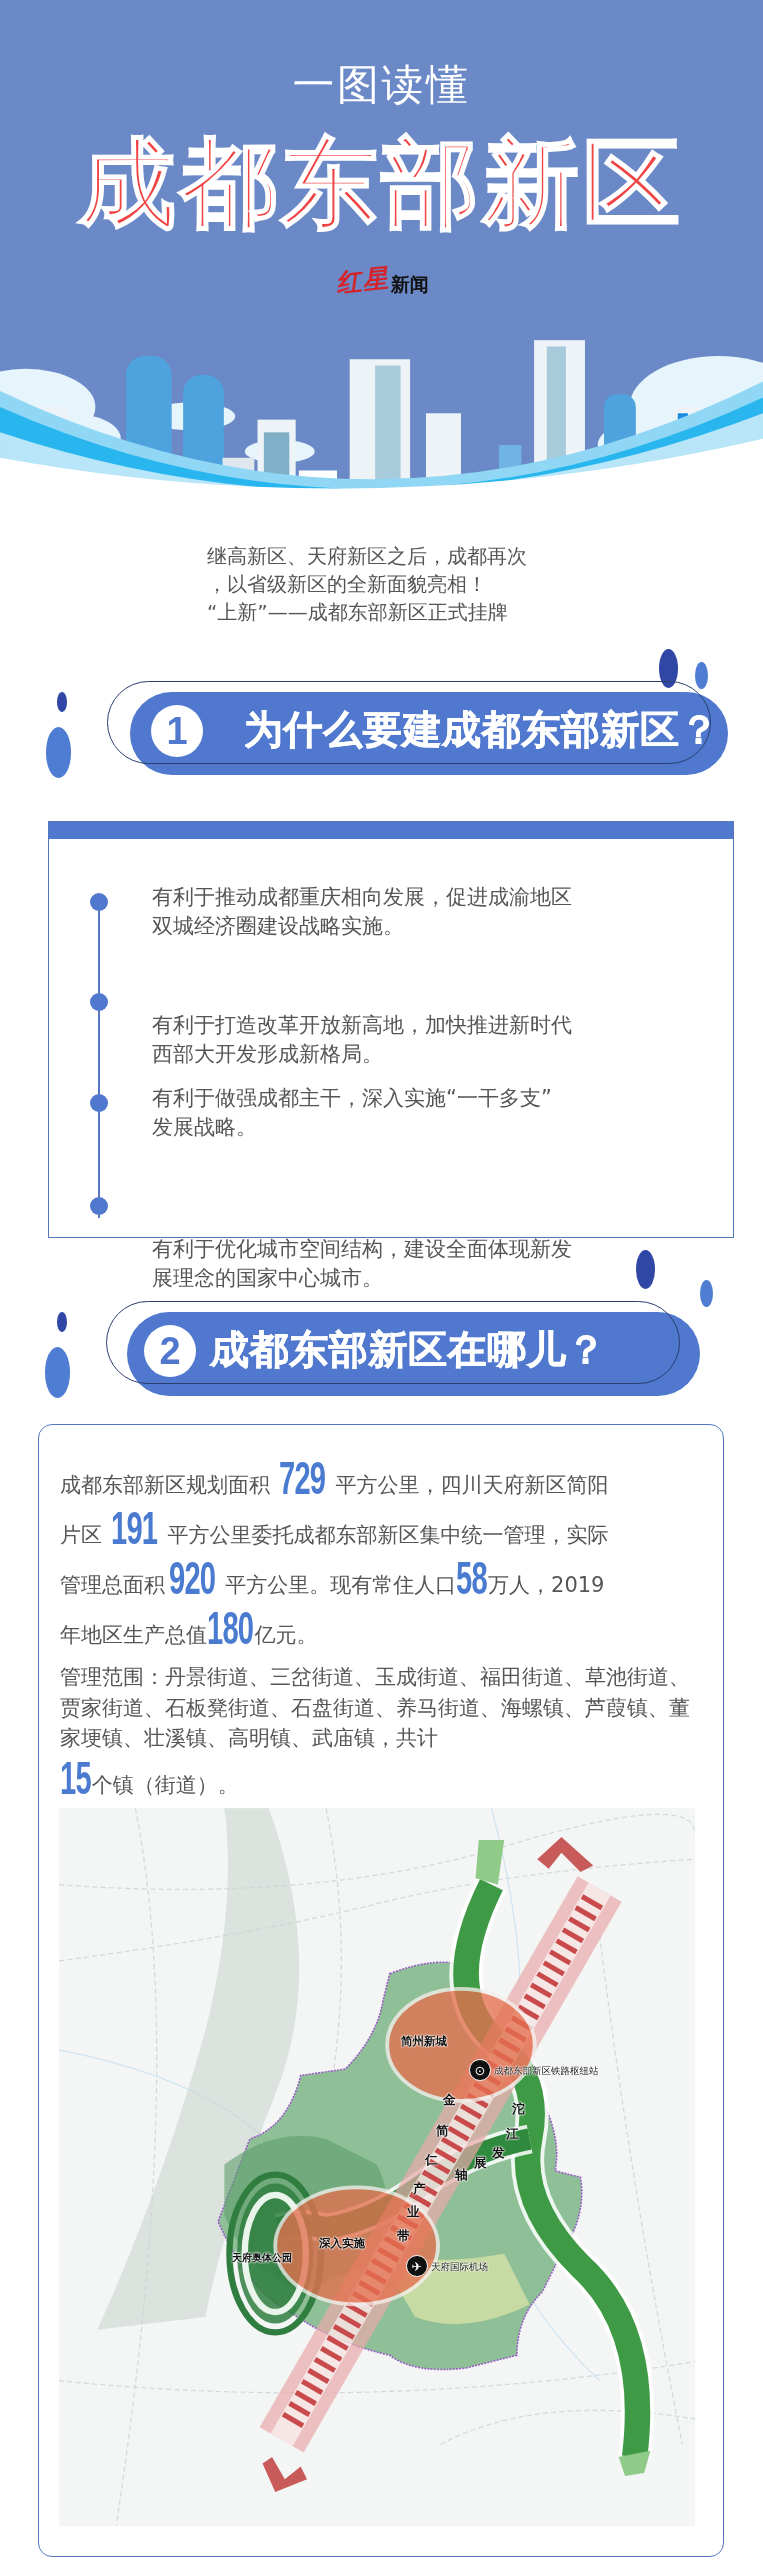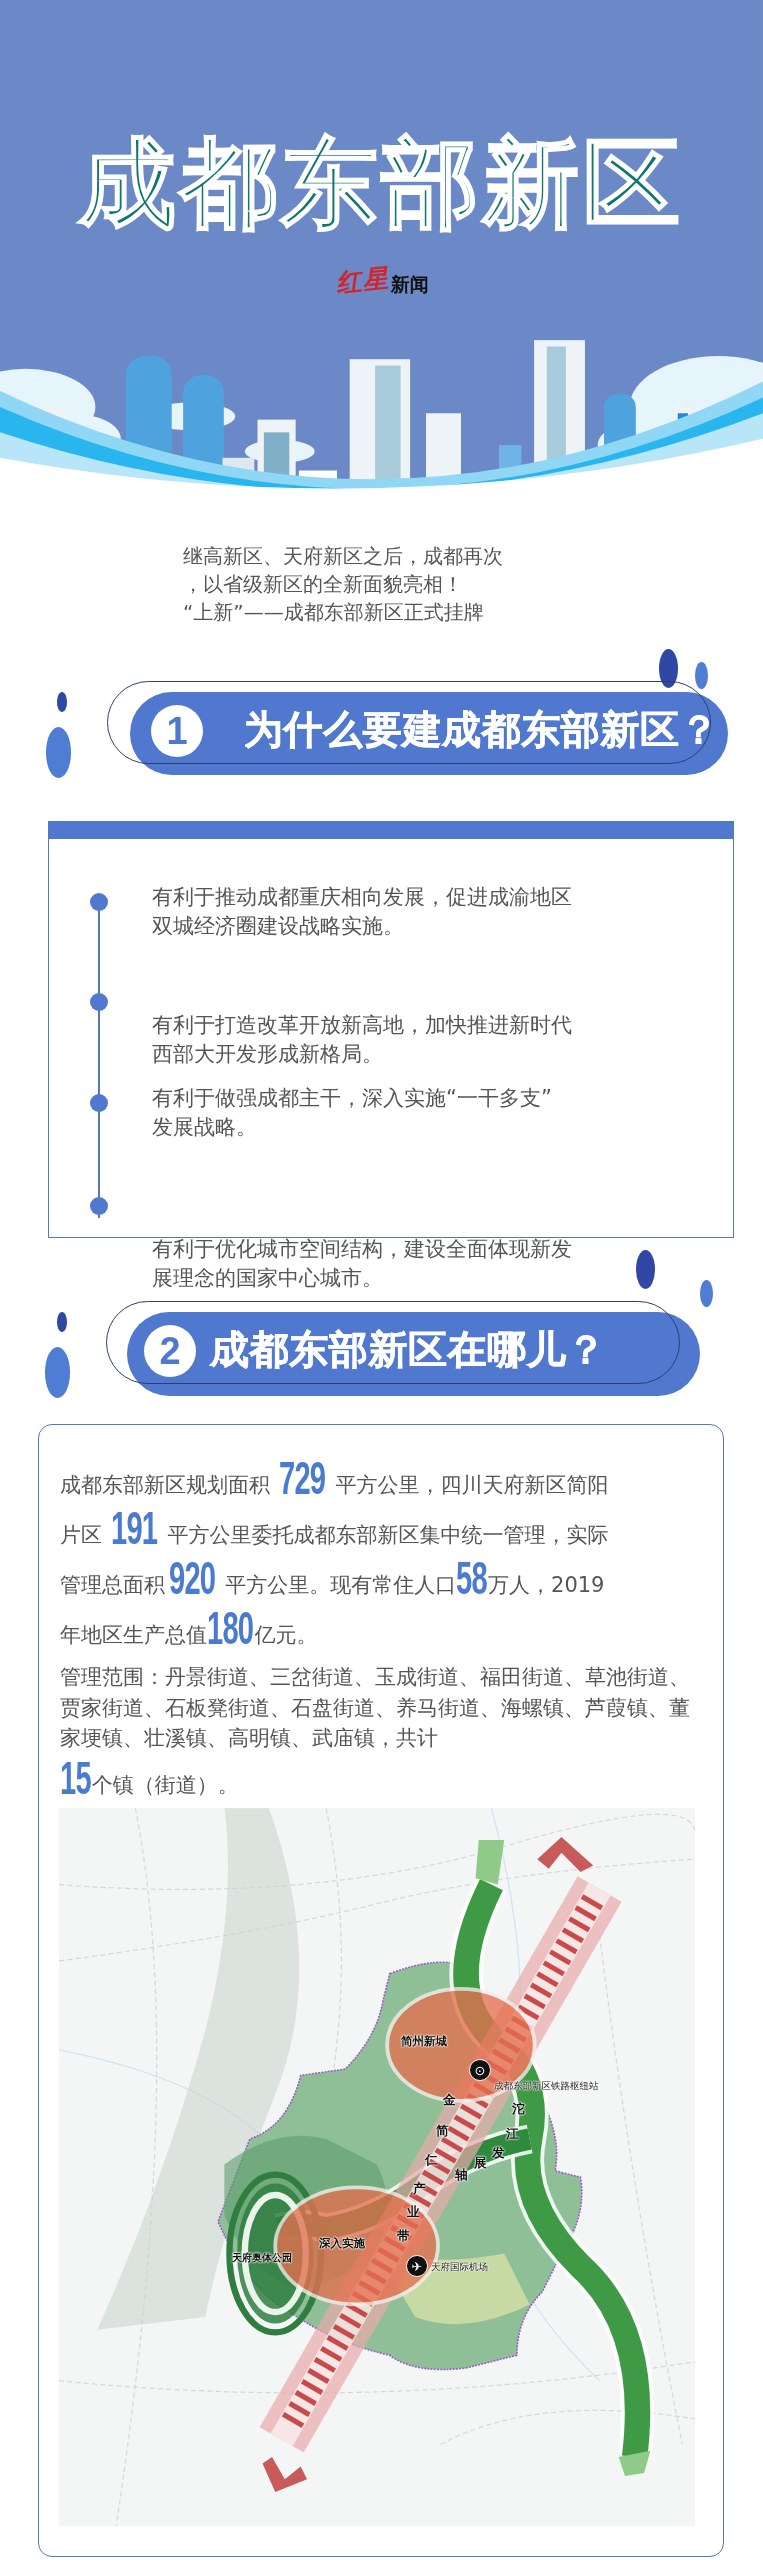--- a/index.html
+++ b/index.html
@@ -3,28 +3,28 @@
 <meta charset="utf-8">
 <style>
   * { margin: 0; padding: 0; box-sizing: border-box; }
   html, body { width: 763px; background: #ffffff; }
   body { position: relative; height: 2576px; overflow: hidden; font-family: "DejaVu Sans", "Liberation Sans", sans-serif; }
 
   
   .hero { position: absolute; left: 0; top: 0; width: 763px; height: 515px; overflow: hidden; }
   .hero-bg { position: absolute; left: 0; top: 0; width: 763px; height: 515px; }
   .hero-kicker { position: absolute; top: 59px; left: 0; width: 763px; text-align: center; color: #ffffff; font-size: 42px; letter-spacing: 2.5px; font-weight: 300; line-height: 51px; }
-  .hero-title { position: absolute; top: 126px; left: 0; width: 763px; text-align: center; color: #0f766e; font-size: 97px; font-weight: 900; line-height: 115px; letter-spacing: 3.8px; -webkit-text-stroke: 1.9px #ffffff; }
+  .hero-title { position: absolute; top: 126px; left: 0; width: 763px; text-align: center; color: #ef4444; font-size: 97px; font-weight: 900; line-height: 115px; letter-spacing: 3.8px; -webkit-text-stroke: 1.9px #ffffff; }
   .hero-logo { position: absolute; top: 266px; left: 336px; display: flex; align-items: flex-end; height: 32px; }
   .hero-logo .red { color: #d4232b; font-family: "DejaVu Serif", serif; font-size: 25.4px; font-style: italic; font-weight: bold; transform: rotate(-6deg); letter-spacing: 1.3px; }
   .hero-logo .black { color: #111111; font-family: "Liberation Serif", serif; font-size: 19px; font-weight: bold; margin-left: 1.3px; }
 
   
   .intro { position: absolute; top: 542px; left: 183px; width: 420px; color: #555555; font-size: 20px; line-height: 28px; }
-  .intro p { white-space: nowrap; }
+  .intro p { white-space: nowrap; margin-left: 24px; }
 
   
   .sec-head { position: absolute; left: 0; width: 763px; }
   .pill-fill { position: absolute; background: #4f78ce; border-radius: 45px; }
   .pill-line { position: absolute; border: 1.9px solid #2b3e6e; border-radius: 45px; }
   .pill-num { position: absolute; width: 52px; height: 52px; border-radius: 50%; background: #ffffff; color: #4f78ce; font-size: 38px; font-weight: bold; text-align: center; line-height: 52px; font-family: "Liberation Sans", sans-serif; }
   .pill-text { position: absolute; color: #ffffff; font-size: 39px; font-weight: 900; white-space: nowrap; line-height: 51px; -webkit-text-stroke: 0.6px #ffffff; letter-spacing: 0.6px; }
   .dot { position: absolute; border-radius: 50%; }
   .dot.navy { background: #3047a6; }
   .dot.light { background: #4f7dd3; }
@@ -92,20 +92,21 @@
       <rect x="1060" y="640" width="45" height="180" fill="#eef3f7"></rect>
         <rect x="1066" y="650" width="16" height="140" fill="#1b8be0"></rect>
       <rect x="1108" y="710" width="22" height="110" fill="#dfe8ef"></rect>
     </g>
 
     <path d="M0,615 Q600,900 1200,600 L1200,810 L0,810 Z" fill="#8fd7f5"></path>
     <path d="M0,640 Q600,905 1200,625 L1200,810 L0,810 Z" fill="#29b6ee"></path>
     <path d="M0,680 Q600,880 1200,650 L1200,810 L0,810 Z" fill="#b8e6f8"></path>
     <path d="M0,720 Q600,830 1200,690 L1200,810 L0,810 Z" fill="#ffffff"></path>
   </svg>
+  <div class="hero-kicker">一图读懂</div>
   <div class="hero-title">成都东部新区</div>
   <div class="hero-logo">
     <span class="red">红星</span>
     <span class="black">新闻</span>
   </div>
 </div>
 
 <div class="intro">
   <p>继高新区、天府新区之后，成都再次</p>
   <p>，以省级新区的全新面貌亮相！</p>
@@ -299,21 +300,21 @@
 
       <polygon points="790,45 840,90 820,100 790,70 770,95 752,80" fill="#c85a5a"></polygon>
       <polygon points="335,1020 355,1055 380,1035 390,1055 340,1075 320,1030" fill="#c85a5a"></polygon>
 
       <ellipse cx="632" cy="372" rx="116" ry="88" fill="#e5704f" opacity="0.78" stroke="#f4eeea" stroke-width="6"></ellipse>
       <ellipse cx="468" cy="688" rx="128" ry="92" fill="#e5704f" opacity="0.78" stroke="#f4eeea" stroke-width="6"></ellipse>
     </svg>
 
     <div class="map-label" style="left:342px; top:226px;">简州新城</div>
     <div class="map-icon" style="left:410px; top:251px;">⊙</div>
-    <div class="map-label plain" style="left:435px; top:272px;">成都东部新区铁路枢纽站</div>
+    <div class="map-label plain" style="left:435px; top:257px;">成都东部新区铁路枢纽站</div>
 
     <div class="map-label" style="left:260px; top:428px;">深入实施</div>
     <div class="map-icon" style="left:347px; top:447px;">✈</div>
     <div class="map-label plain" style="left:372px; top:453px;">天府国际机场</div>
 
     <div class="map-label" style="left:173px; top:443px; font-size:10px;">天府奥体公园</div>
 
     <div class="map-label axis" style="left:384px; top:284px;">金</div>
     <div class="map-label axis" style="left:377px; top:315px;">简</div>
     <div class="map-label axis" style="left:366px; top:344px;">仁</div>

